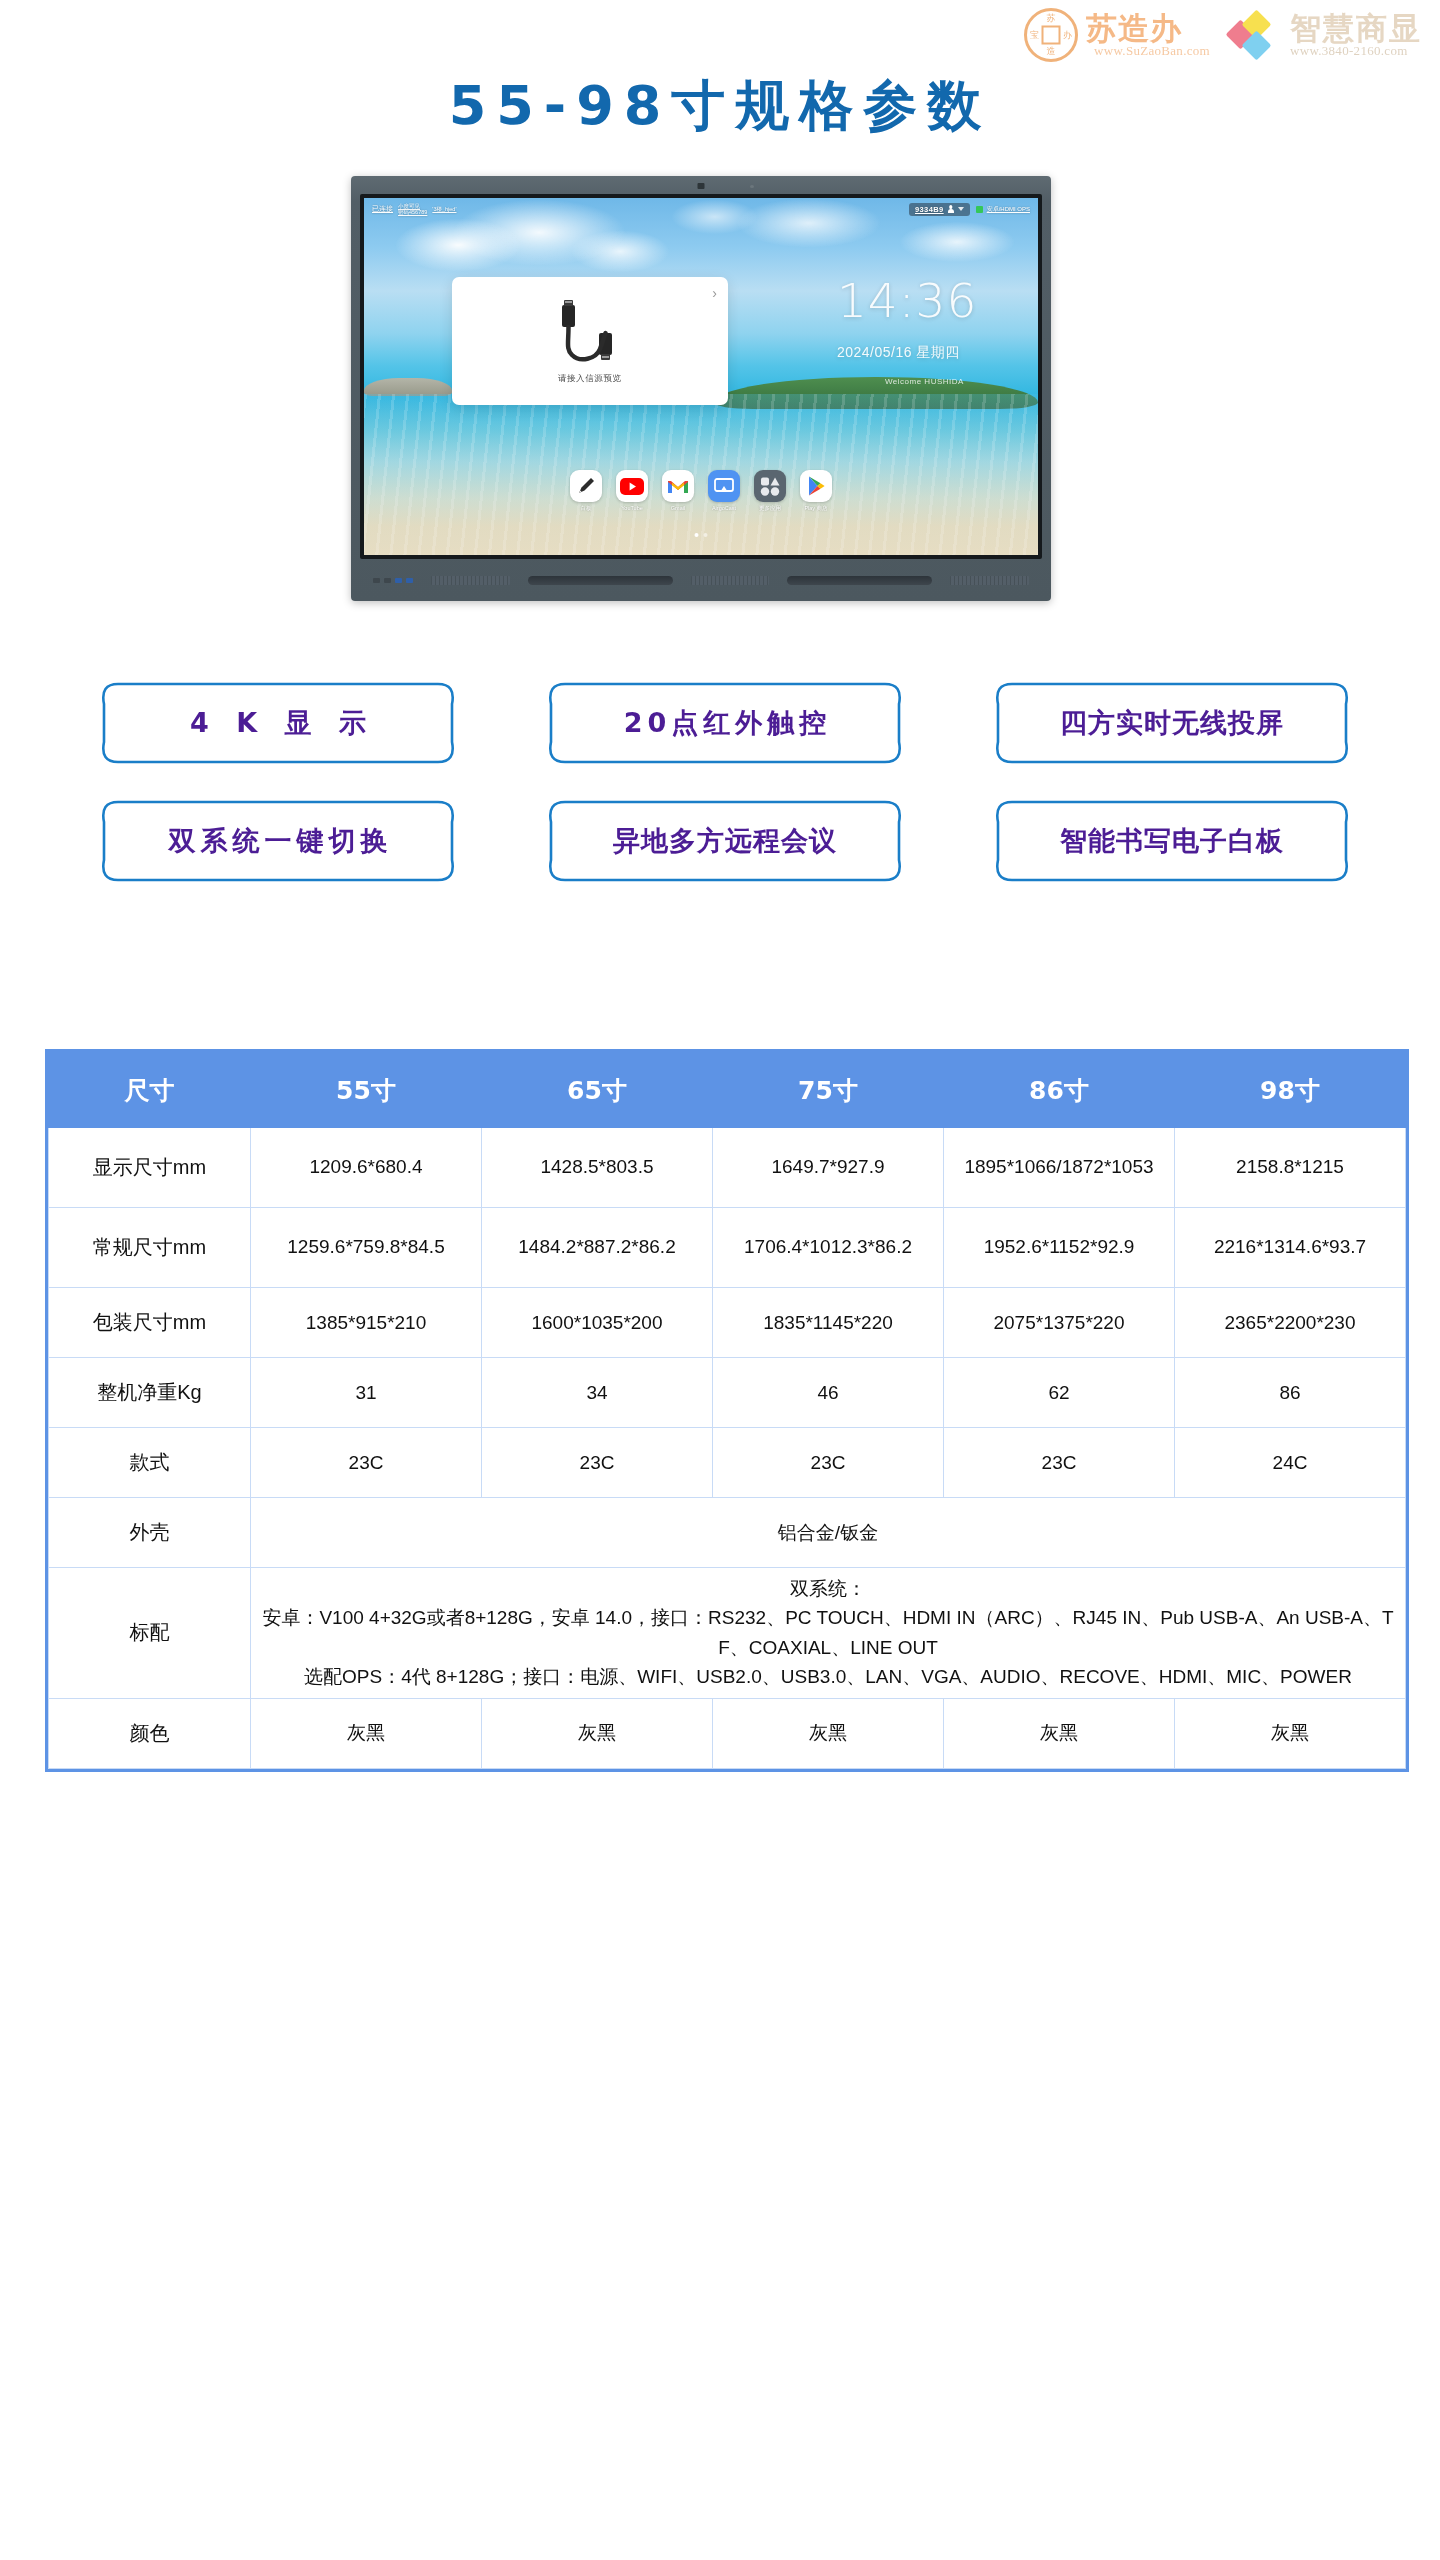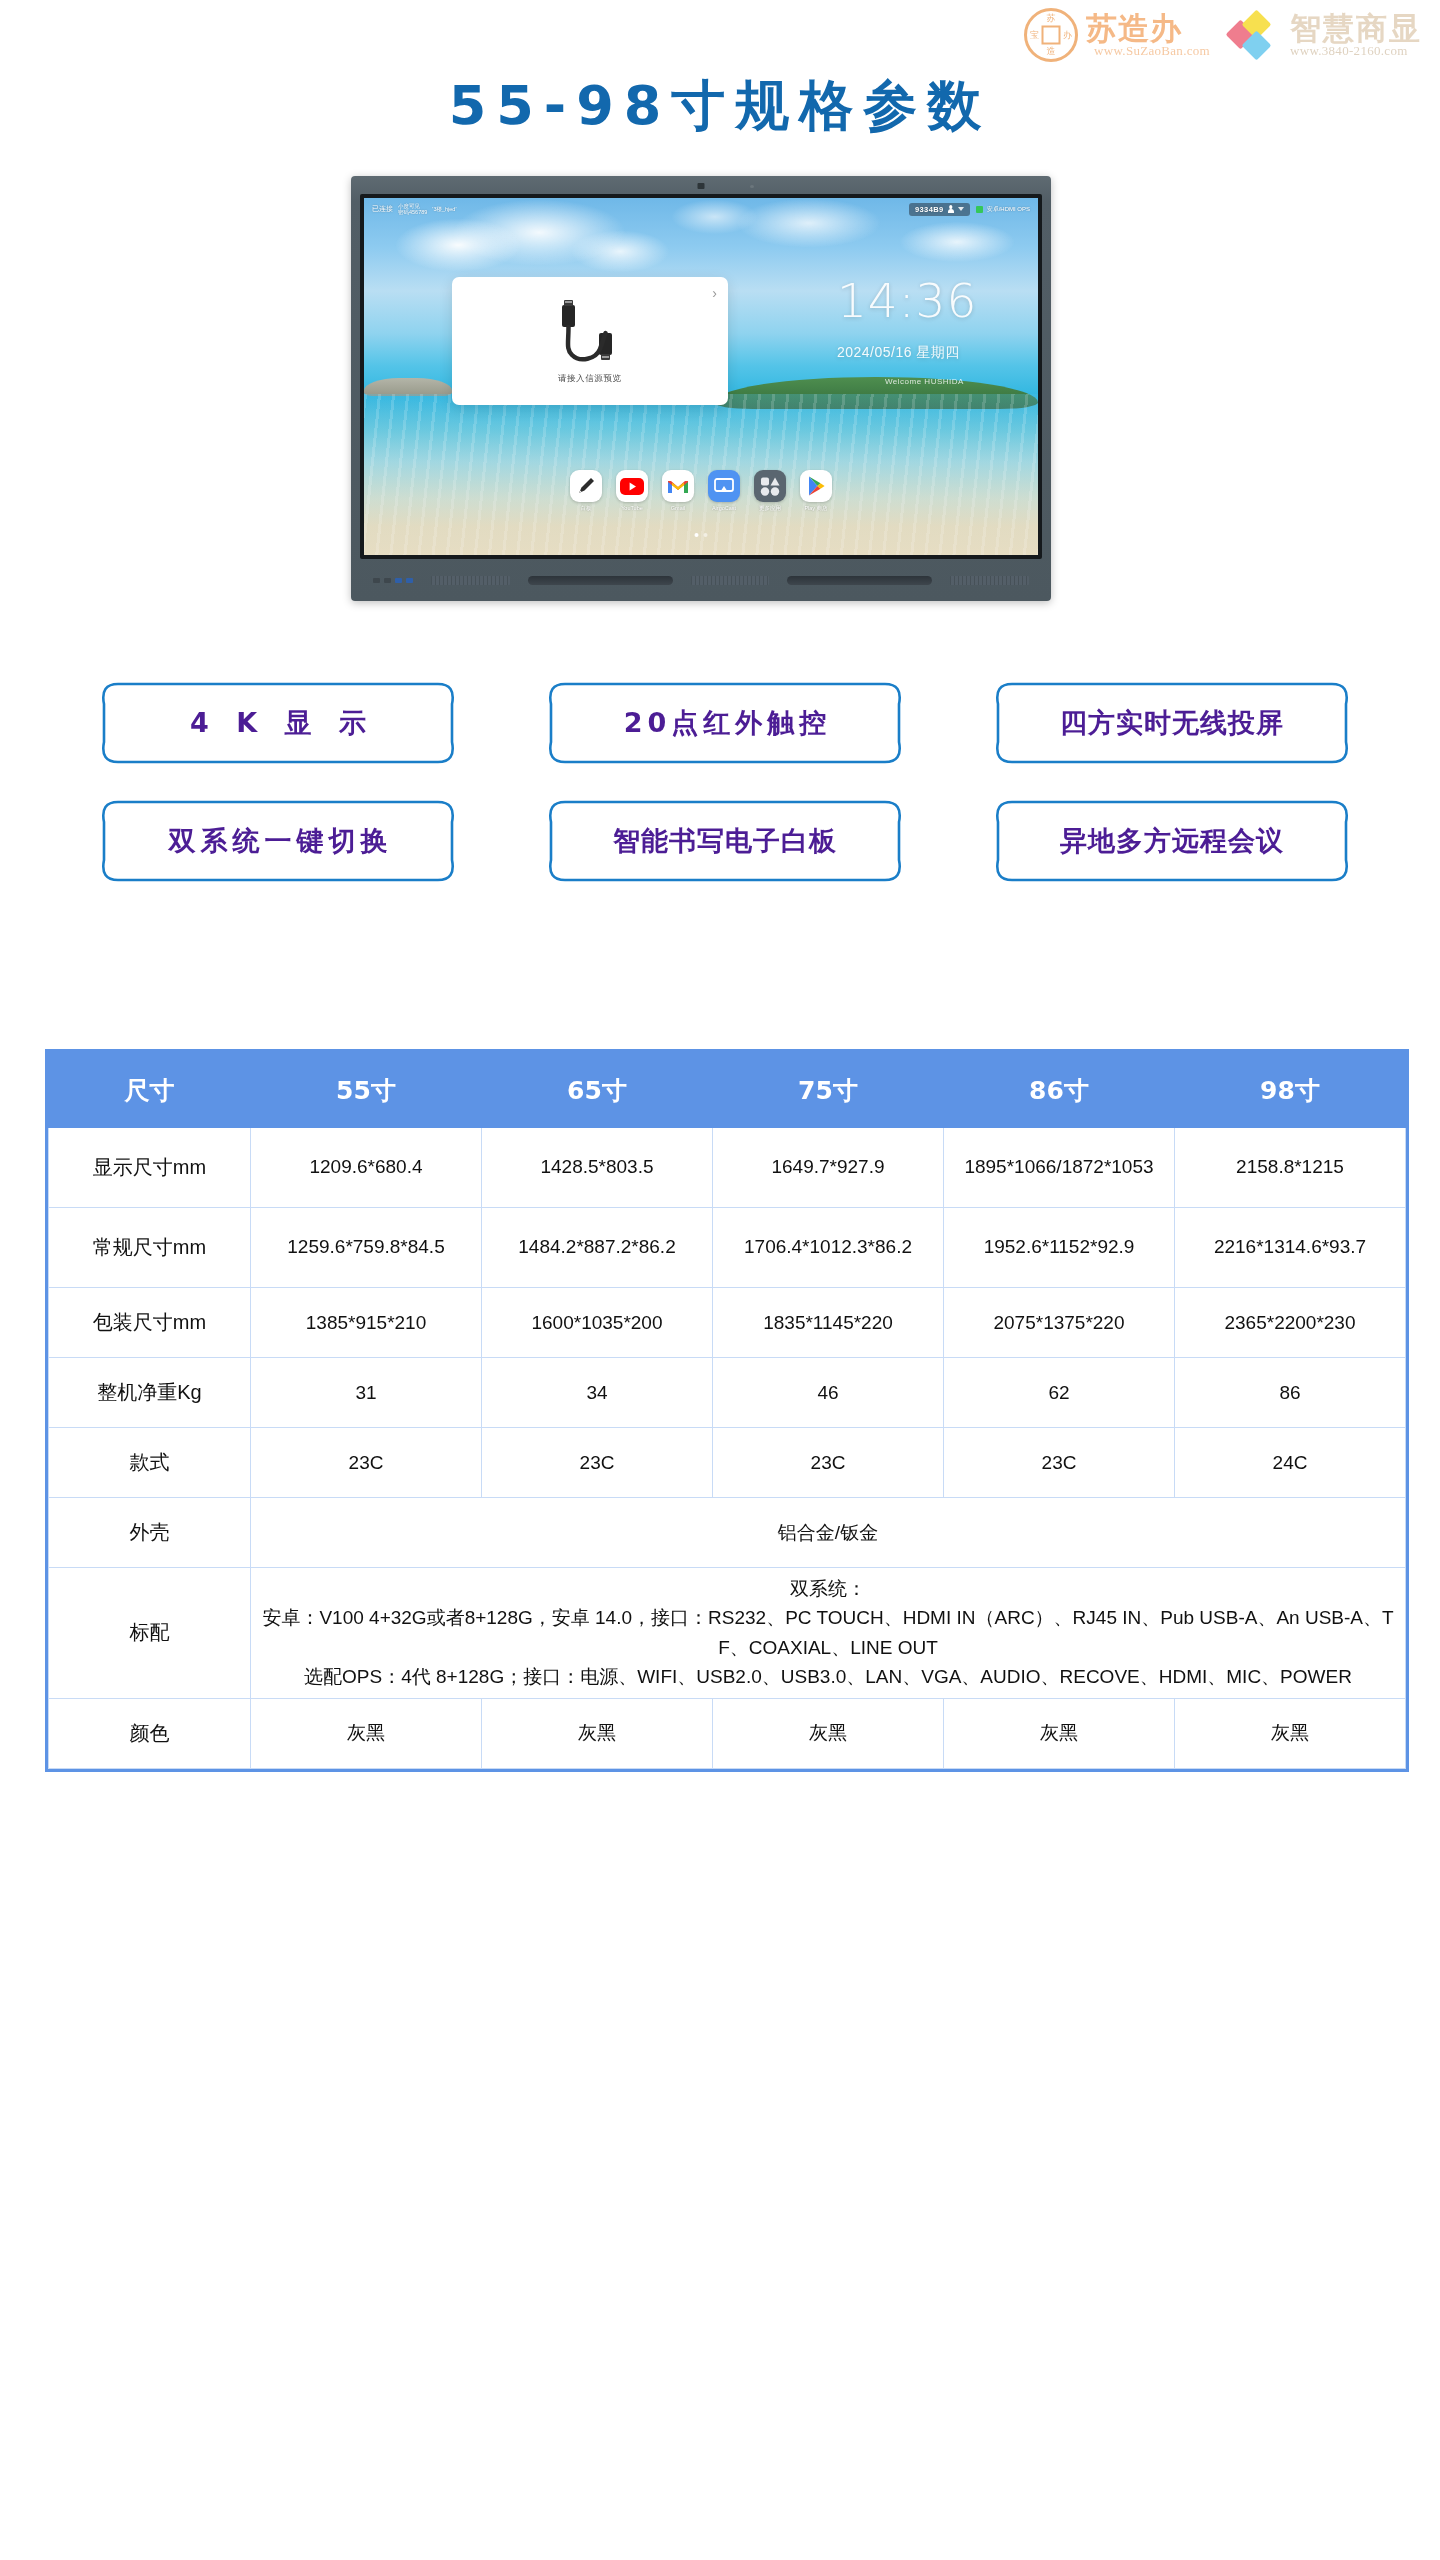--- a/index.html
+++ b/index.html
@@ -225,20 +225,21 @@
     left: 0; top: 0; width: 100%;
     height: 22px;
     display: flex;
     align-items: center;
     padding: 0 8px;
     box-sizing: border-box;
     font-size: 7px;
     color: #ffffff;
     text-shadow: 0 0 2px rgba(0,0,0,.35);
     gap: 6px;
+    text-decoration: underline;
   }
   .sb-left { display: flex; align-items: center; gap: 5px; }
   .sb-sub { font-size: 5.5px; opacity: .95; line-height: 1.1; }
   .sb-spacer { flex: 1; }
   .sb-chip {
     background: rgba(40,55,70,.55);
     border-radius: 3px;
     padding: 2px 6px;
     display: flex;
     align-items: center;
@@ -688,27 +689,27 @@
   <div class="pill">
     <svg class="pill-bg" viewBox="0 0 380 82" preserveAspectRatio="none">
       <path d="M30 2 H350 Q368 2 364 22 V60 Q368 80 350 80 H30 Q12 80 16 60 V22 Q12 2 30 2 Z" fill="none" stroke="#1a7ec8" stroke-width="2.6"></path>
     </svg>
     <span class="pill-label mid">双系统一键切换</span>
   </div>
   <div class="pill">
     <svg class="pill-bg" viewBox="0 0 380 82" preserveAspectRatio="none">
       <path d="M30 2 H350 Q368 2 364 22 V60 Q368 80 350 80 H30 Q12 80 16 60 V22 Q12 2 30 2 Z" fill="none" stroke="#1a7ec8" stroke-width="2.6"></path>
     </svg>
-    <span class="pill-label">智能书写电子白板</span>
+    <span class="pill-label">异地多方远程会议</span>
   </div>
   <div class="pill">
     <svg class="pill-bg" viewBox="0 0 380 82" preserveAspectRatio="none">
       <path d="M30 2 H350 Q368 2 364 22 V60 Q368 80 350 80 H30 Q12 80 16 60 V22 Q12 2 30 2 Z" fill="none" stroke="#1a7ec8" stroke-width="2.6"></path>
     </svg>
-    <span class="pill-label">异地多方远程会议</span>
+    <span class="pill-label">智能书写电子白板</span>
   </div>
 </div>
 
 <table class="spec-table">
   <colgroup>
     <col class="c0">
       <col class="cN">
       <col class="cN">
       <col class="cN">
       <col class="cN">

